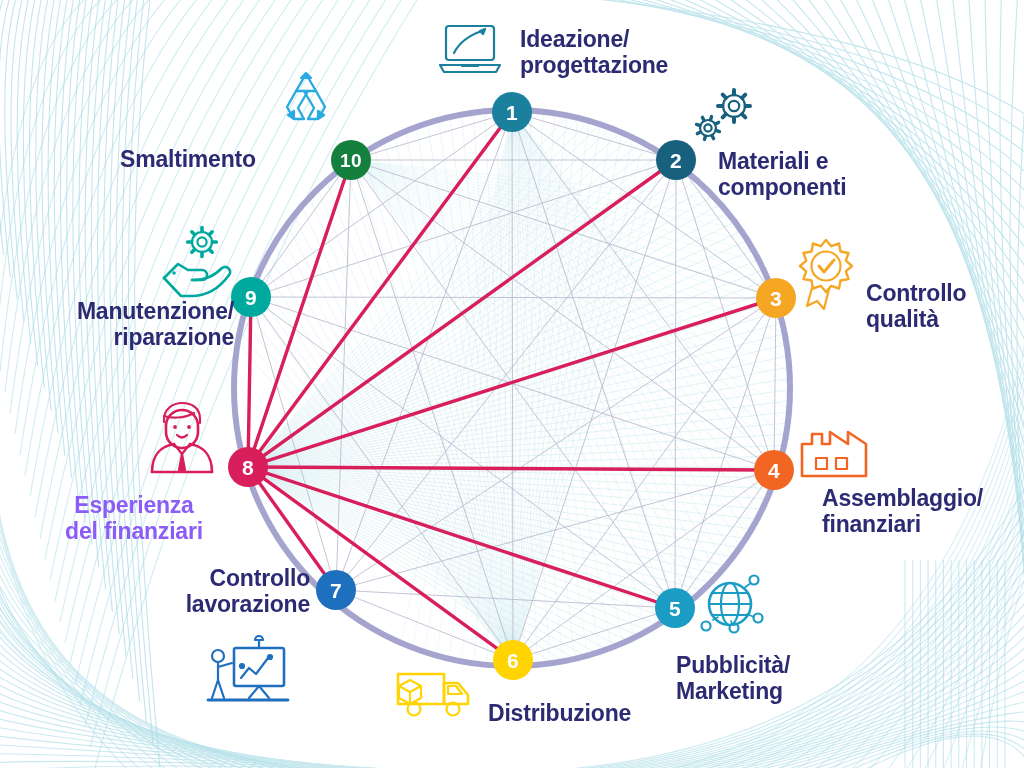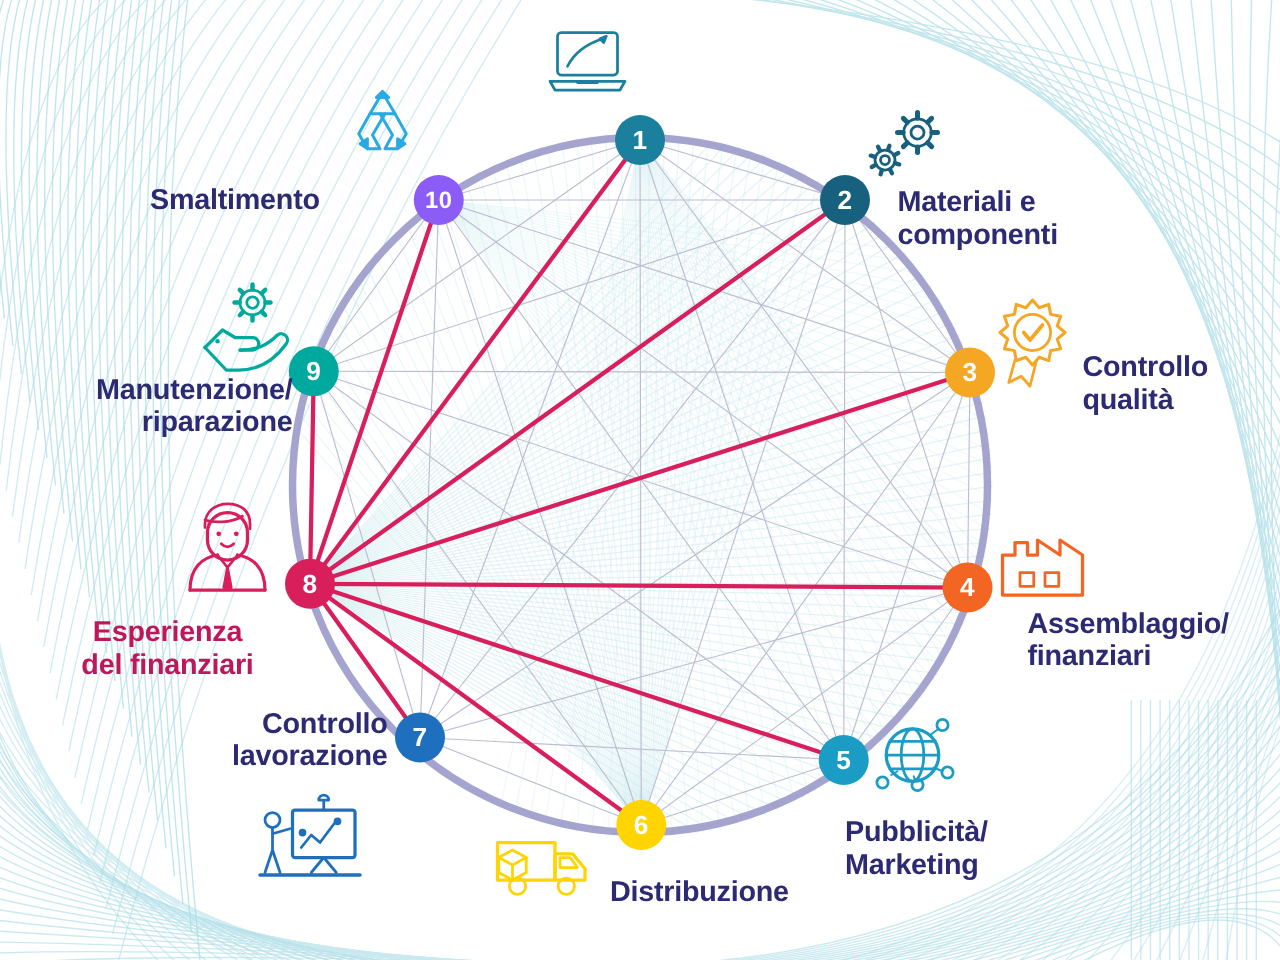--- a/index.html
+++ b/index.html
@@ -24,21 +24,21 @@
   .node span{pointer-events:none;}
 
   
   .lab{
     position:absolute;color:#2b2a72;font-weight:700;
     line-height:1.14;letter-spacing:-.2px;pointer-events:auto;
   }
   .lab.c{text-align:center;}
   .lab.r{text-align:right;}
   .lab.l{text-align:left;}
-  .lab.crimson{color:#be185d;}
+  .lab.crimson{color:#8b5cf6;}
 </style>
 </head>
 <body>
 
 <div id="stage">
 
   <svg id="decor" width="1024" height="768">
       <g stroke="#aadce6" stroke-width="1.1" fill="none" opacity="0.72">
         <path d="M-10 0 Q-30 40 -10 210"></path>
         <path d="M-3.5999999999999996 0 Q-24.2 50.4 -3.2 232.32"></path>
@@ -635,25 +635,29 @@
       </div>
       <div class="node" style="width: 40px; height: 40px; left: 316px; top: 570px; background: rgb(31, 111, 191); font-size: 21px;">
         <span>7</span>
       </div>
       <div class="node" style="width: 40px; height: 40px; left: 228px; top: 447px; background: rgb(216, 30, 91); font-size: 21px;">
         <span>8</span>
       </div>
       <div class="node" style="width: 40px; height: 40px; left: 231px; top: 277px; background: rgb(0, 169, 157); font-size: 21px;">
         <span>9</span>
       </div>
-      <div class="node" style="width: 40px; height: 40px; left: 331px; top: 140px; background: #8b5cf6; font-size: 19px;">
+      <div class="node" style="width: 40px; height: 40px; left: 331px; top: 140px; background: #15803d; font-size: 19px;">
         <span>10</span>
       </div>
     </div>
   <div class="layer ev" id="lablayer">
+      <div class="lab l" style="left: 520px; top: 26px; width: 240px; font-size: 23px;">
+        <div>Ideazione/</div>
+        <div>progettazione</div>
+      </div>
       <div class="lab l" style="left: 718px; top: 148px; width: 250px; font-size: 23px;">
         <div>Materiali e</div>
         <div>componenti</div>
       </div>
       <div class="lab l" style="left: 866px; top: 280px; width: 160px; font-size: 23px;">
         <div>Controllo</div>
         <div>qualità</div>
       </div>
       <div class="lab l" style="left: 798px; top: 485px; width: 226px; font-size: 23px; margin-left: 24px;">
         <div>Assemblaggio/</div>

